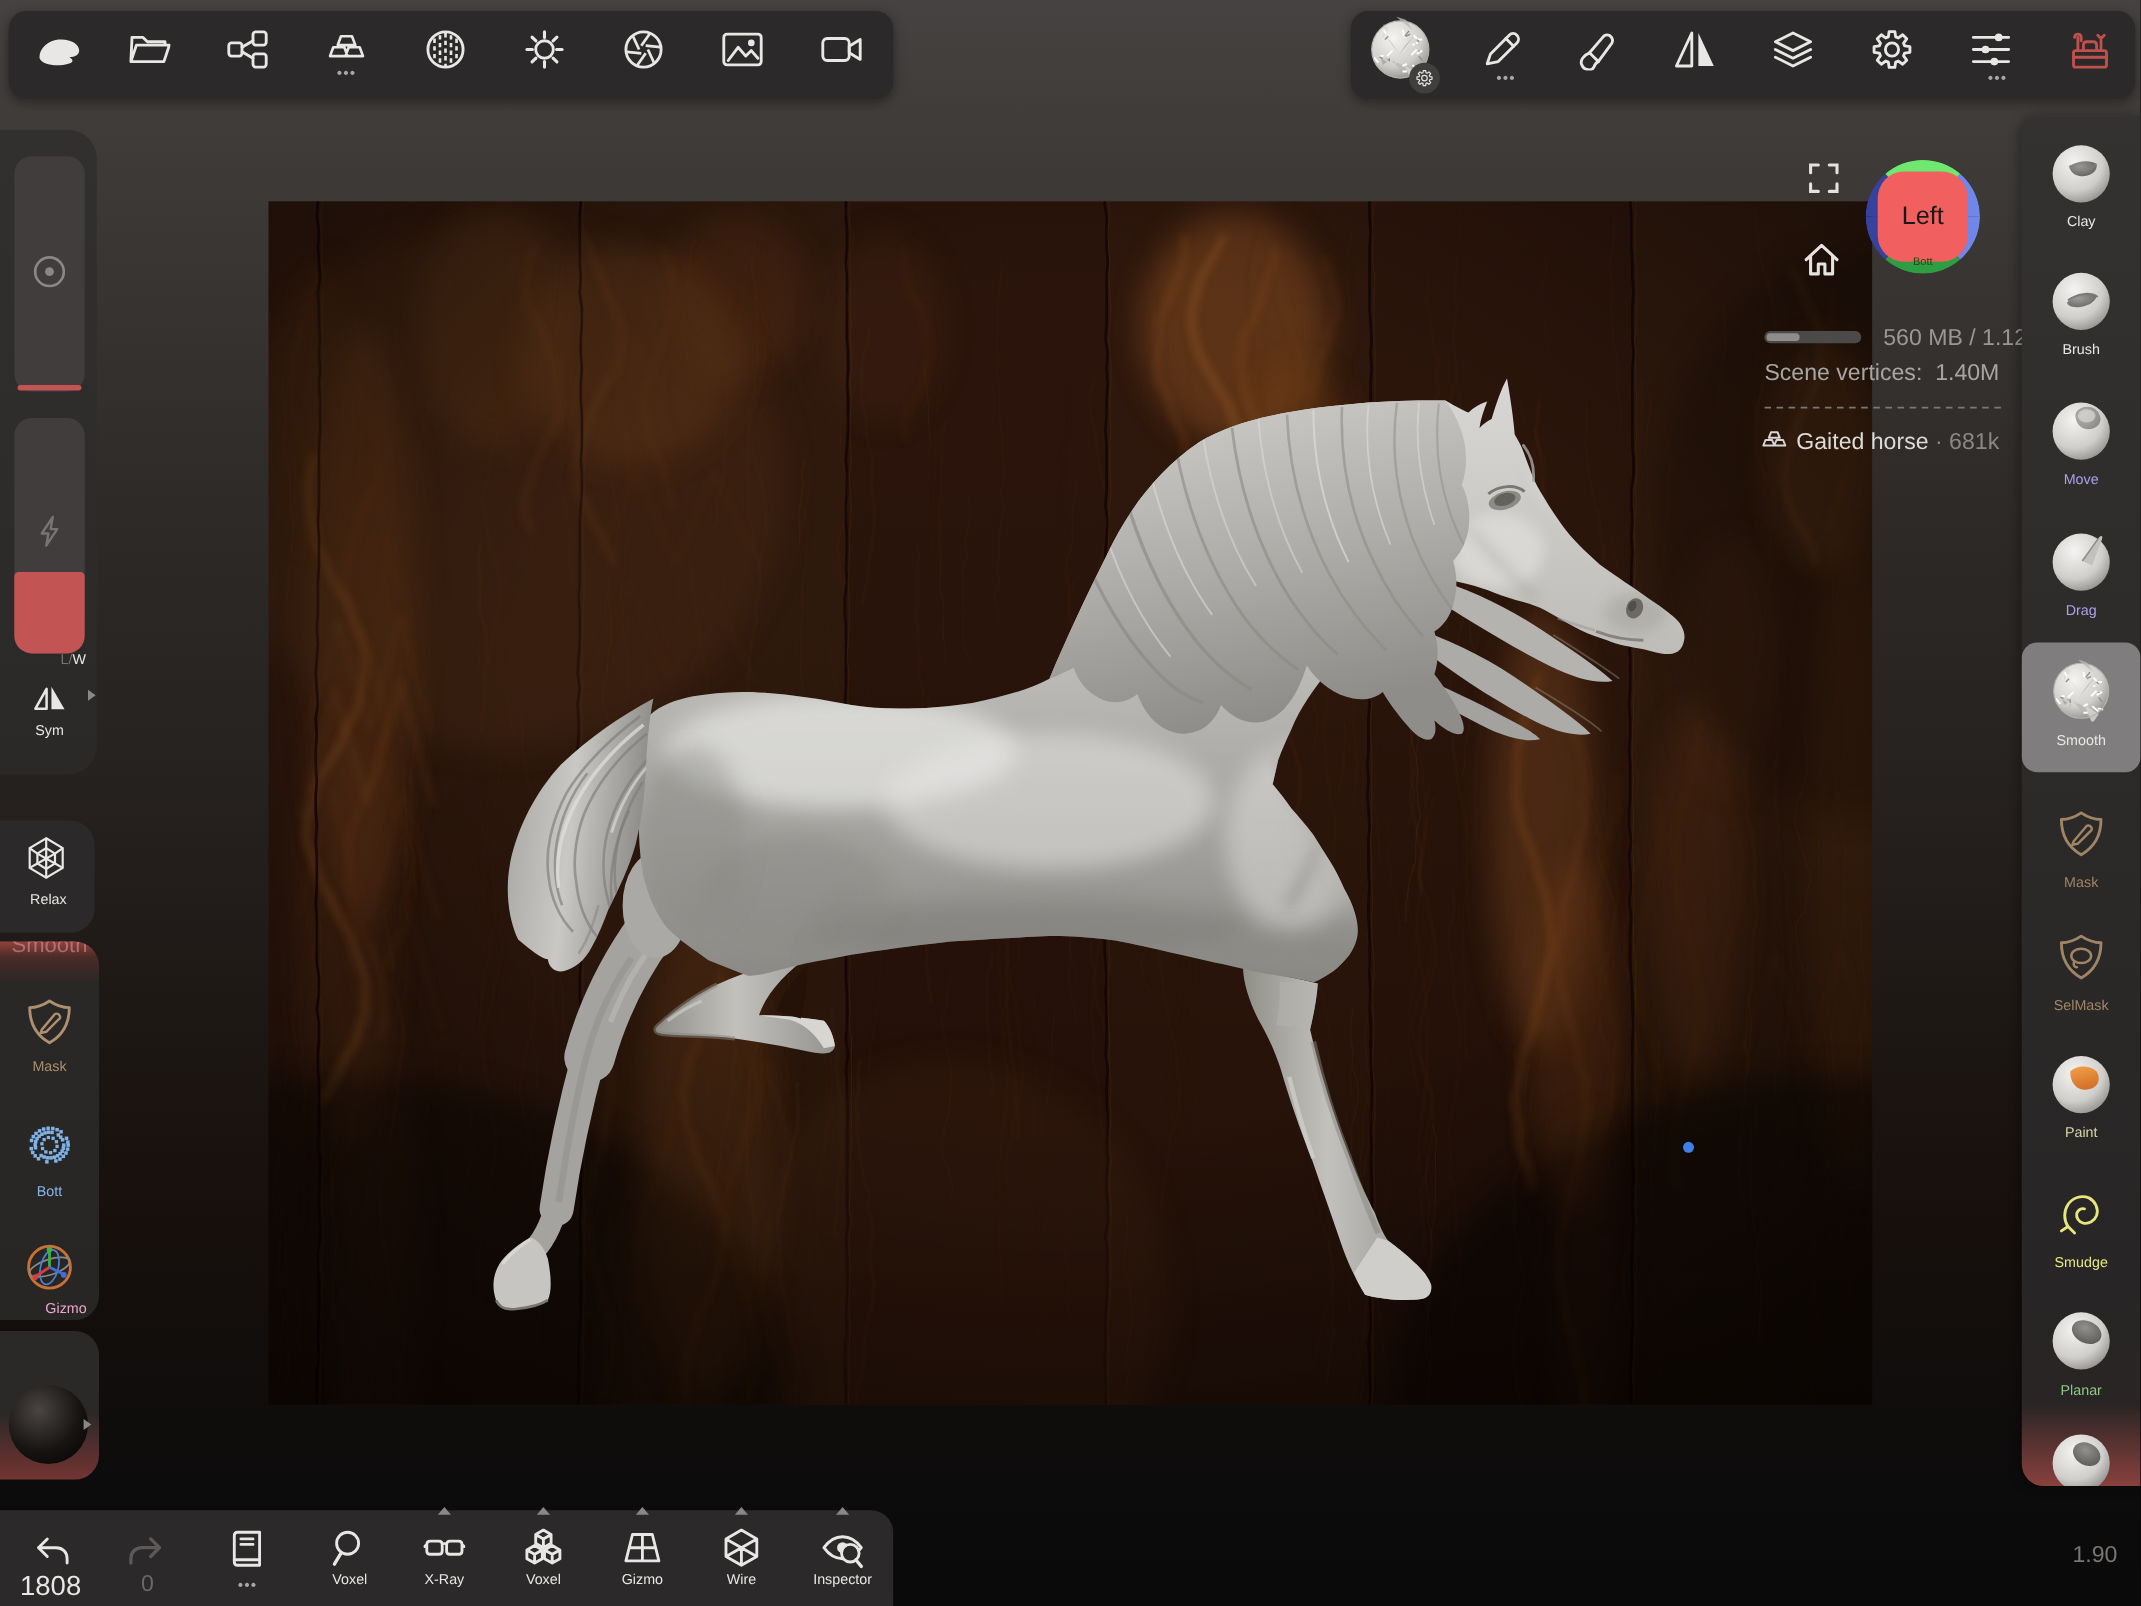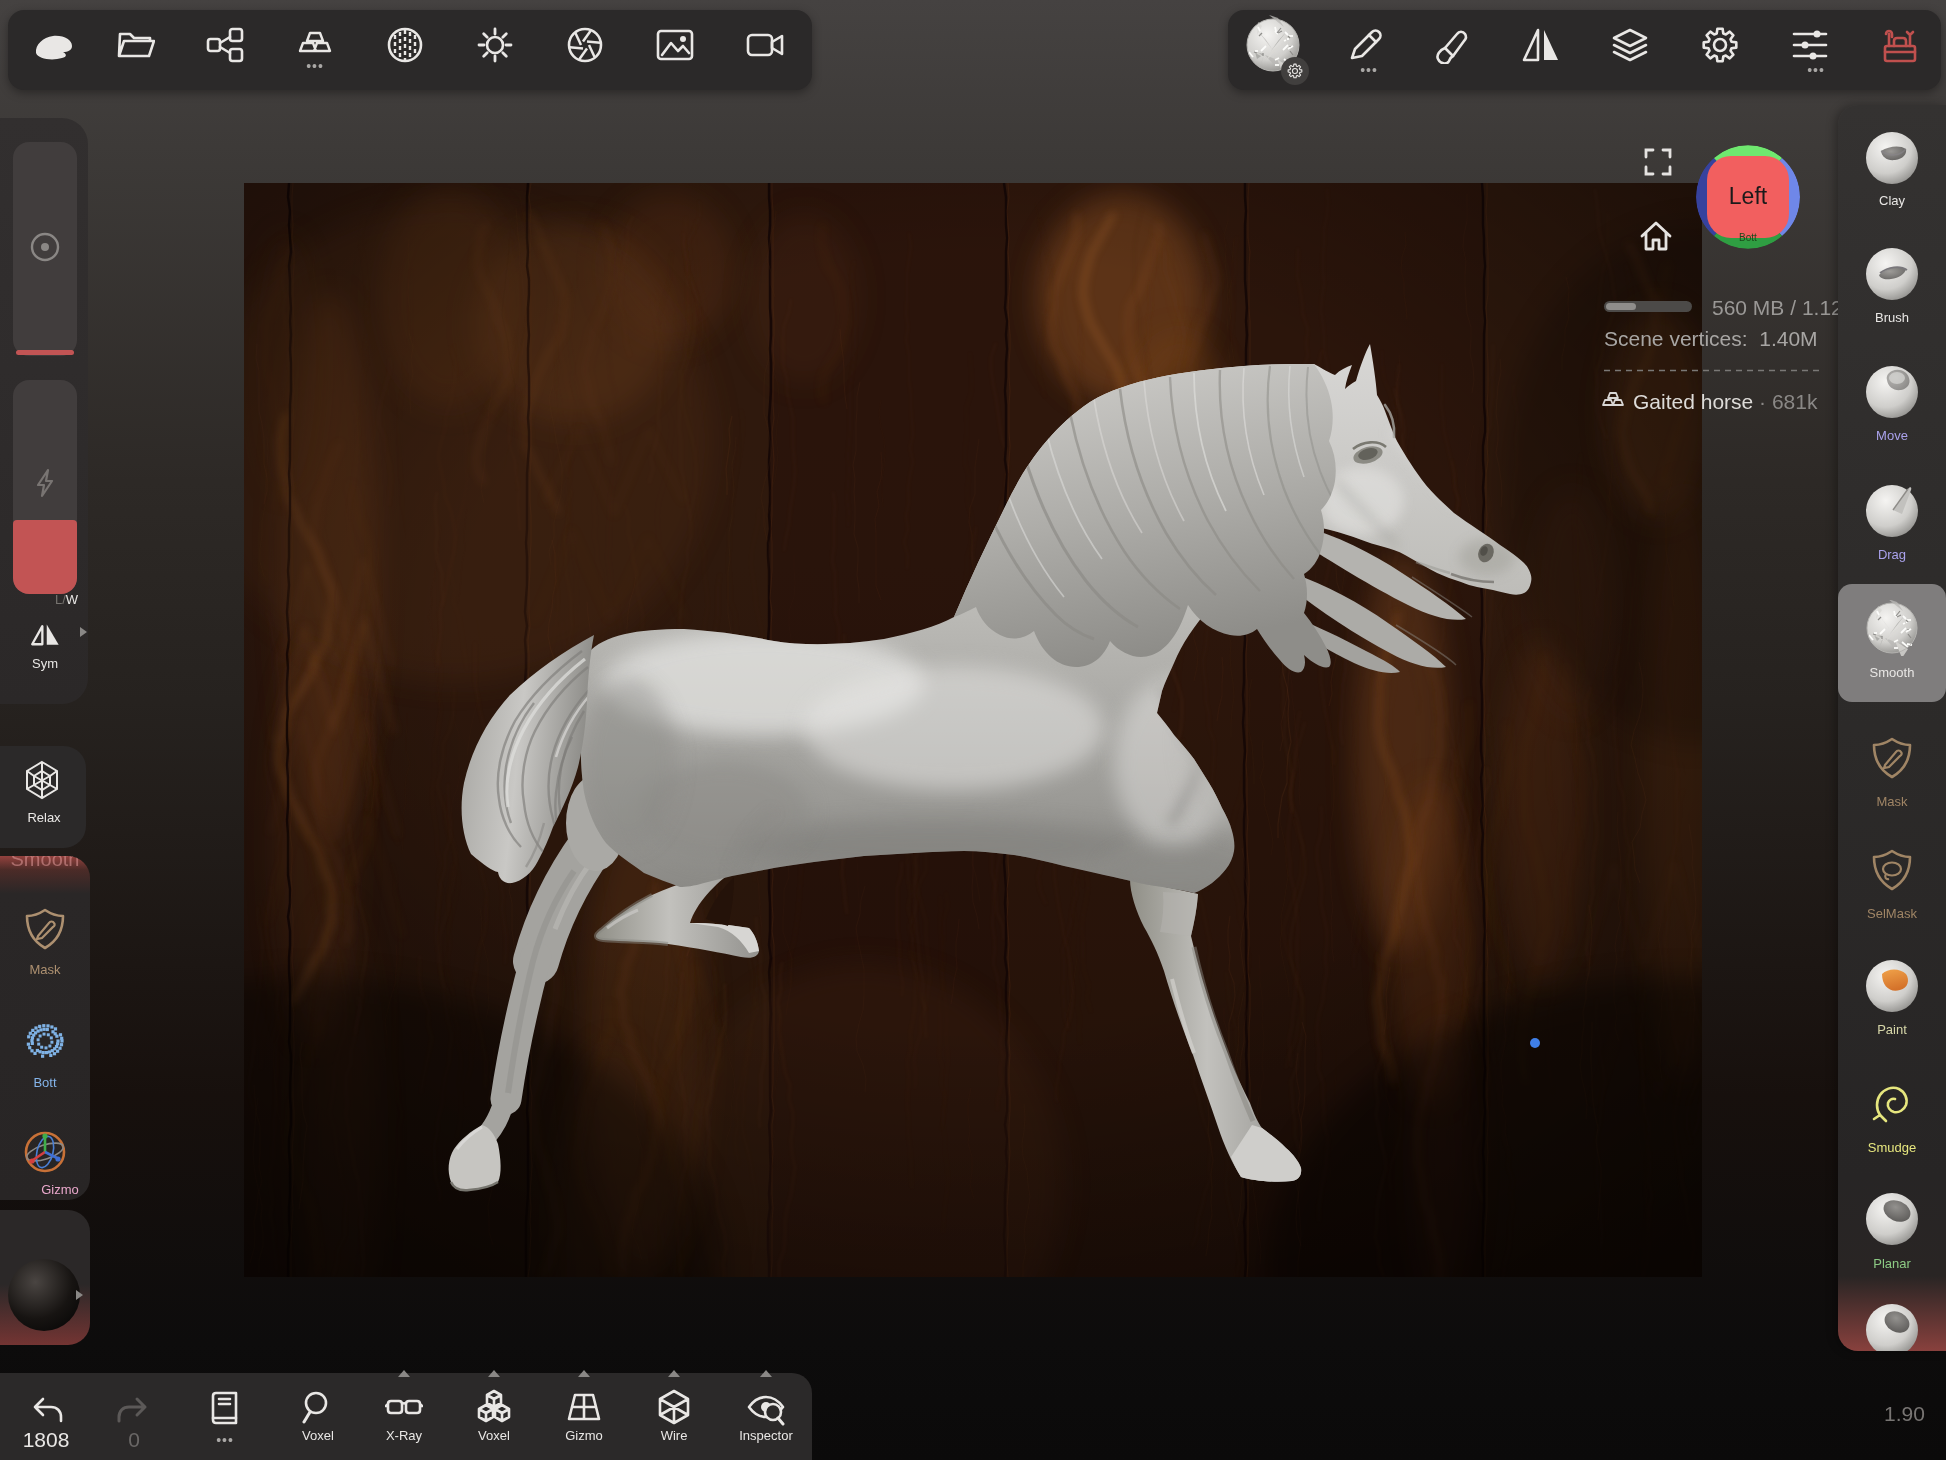--- a/index.html
+++ b/index.html
@@ -793,21 +793,21 @@
     <div style="position:absolute;left:76px;top:1290px;width:0;height:0;border-left:7px solid #8a8886;border-top:5px solid transparent;border-bottom:5px solid transparent"></div>
     <div class="panel" style="left:0;top:1373px;width:812px;height:87px;border-radius:0 20px 0 0"></div>
     <div style="position:absolute;left:398px;top:1370px;width:0;height:0;border-bottom:7px solid #8a8886;border-left:6px solid transparent;border-right:6px solid transparent"></div>
     <div style="position:absolute;left:488px;top:1370px;width:0;height:0;border-bottom:7px solid #8a8886;border-left:6px solid transparent;border-right:6px solid transparent"></div>
     <div style="position:absolute;left:578px;top:1370px;width:0;height:0;border-bottom:7px solid #8a8886;border-left:6px solid transparent;border-right:6px solid transparent"></div>
     <div style="position:absolute;left:668px;top:1370px;width:0;height:0;border-bottom:7px solid #8a8886;border-left:6px solid transparent;border-right:6px solid transparent"></div>
     <div style="position:absolute;left:760px;top:1370px;width:0;height:0;border-bottom:7px solid #8a8886;border-left:6px solid transparent;border-right:6px solid transparent"></div>
     <svg style="position:absolute;left:27px;top:1391px" width="38" height="32" viewBox="0 0 38 32">
       <path d="M8,16 L16,8 M8,16 L16,24 M8,16 L24,16 C30,16 34,20 34,26 L34,30" stroke="#e9e7e5" fill="none" stroke-width="2.6" stroke-linecap="round" stroke-linejoin="round"></path>
     </svg>
-    <div class="lbl" style="left:46px;top:1428px;font-size:21px">1808</div>
+    <div class="lbl" style="left:46px;top:1428px;font-size:25px">1808</div>
     <svg style="position:absolute;left:115px;top:1391px" width="38" height="32" viewBox="0 0 38 32">
       <path d="M30,16 L22,8 M30,16 L22,24 M30,16 L14,16 C8,16 4,20 4,26 L4,30" stroke="#5c5958" fill="none" stroke-width="3" stroke-linecap="round" stroke-linejoin="round"></path>
     </svg>
     <div class="lbl" style="left:134px;top:1428px;font-size:21px;color:#6a6766">0</div>
     <svg style="position:absolute;left:208px;top:1389px" width="34" height="38" viewBox="0 0 34 38">
       <path d="M8,4 L28,4 L28,34 L8,34 C6,34 5,33 5,31 L5,7 C5,5 6,4 8,4 Z" stroke="#e9e7e5" fill="none" stroke-width="2.6" stroke-linecap="round" stroke-linejoin="round"></path>
       <path d="M5,29 L28,29 M11,10 L22,10 M11,15 L22,15" stroke="#e9e7e5" fill="none" stroke-width="2.6" stroke-linecap="round" stroke-linejoin="round"></path>
     </svg>
     <div class="dots" style="left:225px;top:1432px">•••</div>
     <svg style="position:absolute;left:299px;top:1389px" width="38" height="36" viewBox="0 0 38 36">

